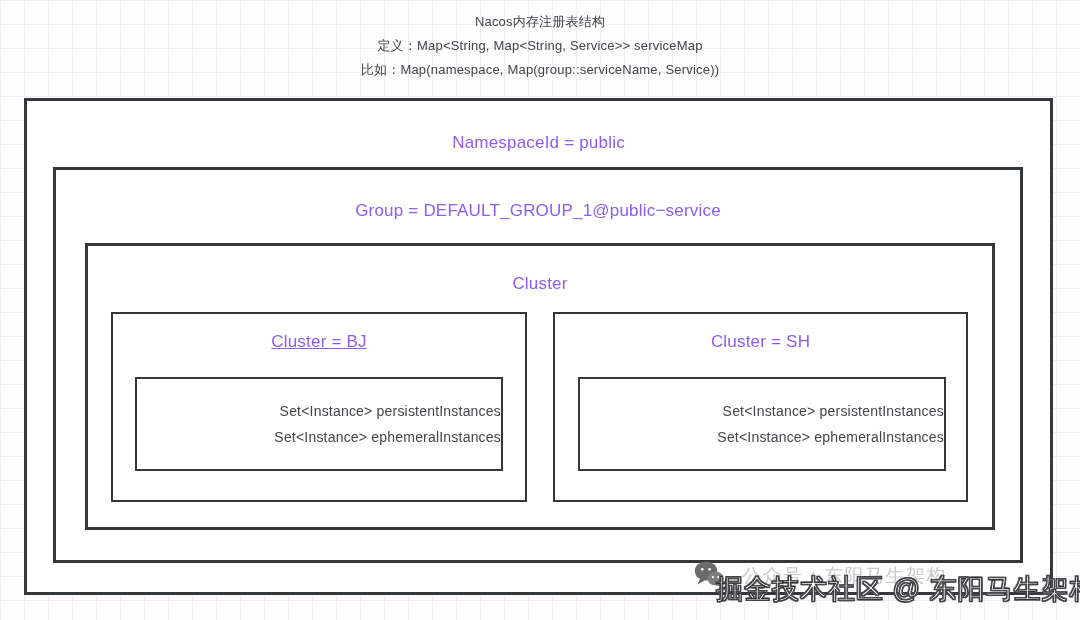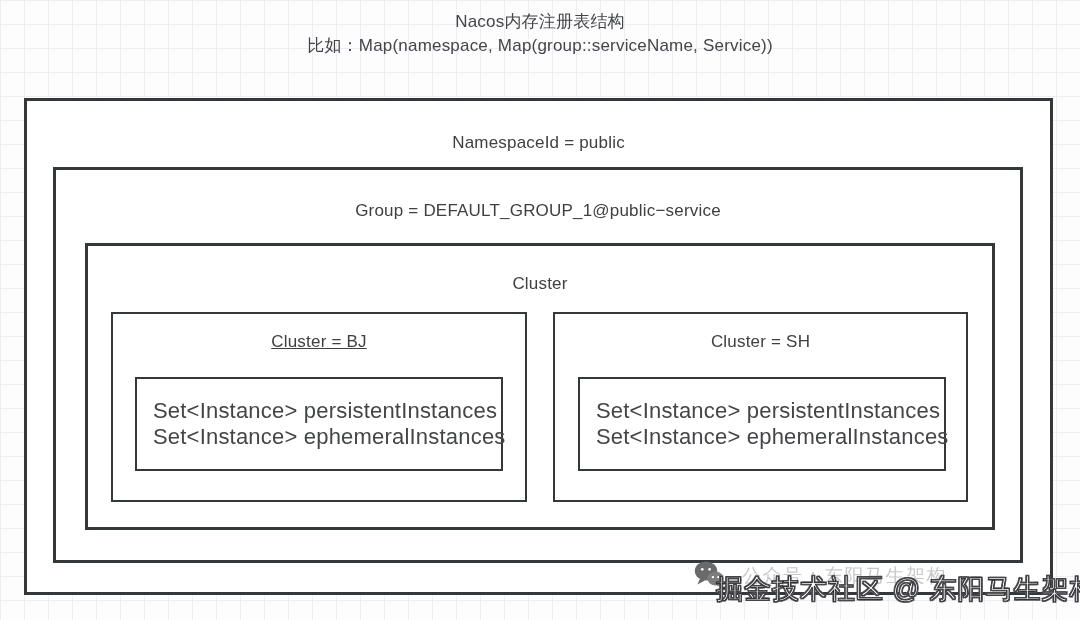--- a/index.html
+++ b/index.html
@@ -22,50 +22,50 @@
       linear-gradient(to bottom, #efedf1 1px, transparent 1px);
     background-size: 24px 24px;
   }
   .title-block {
     position: absolute;
     left: 0;
     top: 10px;
     width: 100%;
     text-align: center;
     color: #434549;
-    font-size: 17px;
+    font-size: 13px;
     line-height: 24px;
     letter-spacing: 0.2px;
   }
   .box {
     position: absolute;
     background: #ffffff;
     border: 3px solid #34383b;
     box-sizing: border-box;
   }
   .box.thin {
     border-width: 2px;
   }
   .box-label {
     position: absolute;
     left: 0;
     right: 0;
     text-align: center;
     font-size: 17px;
     line-height: 24px;
-    color: #404040;
+    color: #8b5cf6;
     letter-spacing: 0.2px;
     white-space: nowrap;
   }
   .inst-lines {
     position: absolute;
     left: 16px;
     right: 0;
-    text-align: left;
-    font-size: 22px;
+    text-align: right;
+    font-size: 14px;
     line-height: 26px;
     color: #434549;
     letter-spacing: 0.2px;
     white-space: nowrap;
   }
   .watermark-layer {
     position: absolute;
     left: 0;
     top: 0;
     width: 100%;
@@ -105,20 +105,21 @@
        1px  1px 0 #55555f;
   }
 </style>
 </head>
 <body>
 
 <div class="page">
 
   <div class="title-block">
     <div>Nacos内存注册表结构</div>
+    <div>定义：Map&lt;String, Map&lt;String, Service&gt;&gt; serviceMap</div>
     <div>比如：Map(namespace, Map(group::serviceName, Service))</div>
   </div>
 
   <div class="box" style="left:24px; top:98px; width:1029px; height:497px;">
     <div class="box-label" style="top:30px;">NamespaceId = public</div>
   </div>
 
   <div class="box" style="left:53px; top:167px; width:970px; height:396px;">
     <div class="box-label" style="top:29px;">Group = DEFAULT_GROUP_1@public−service</div>
   </div>

